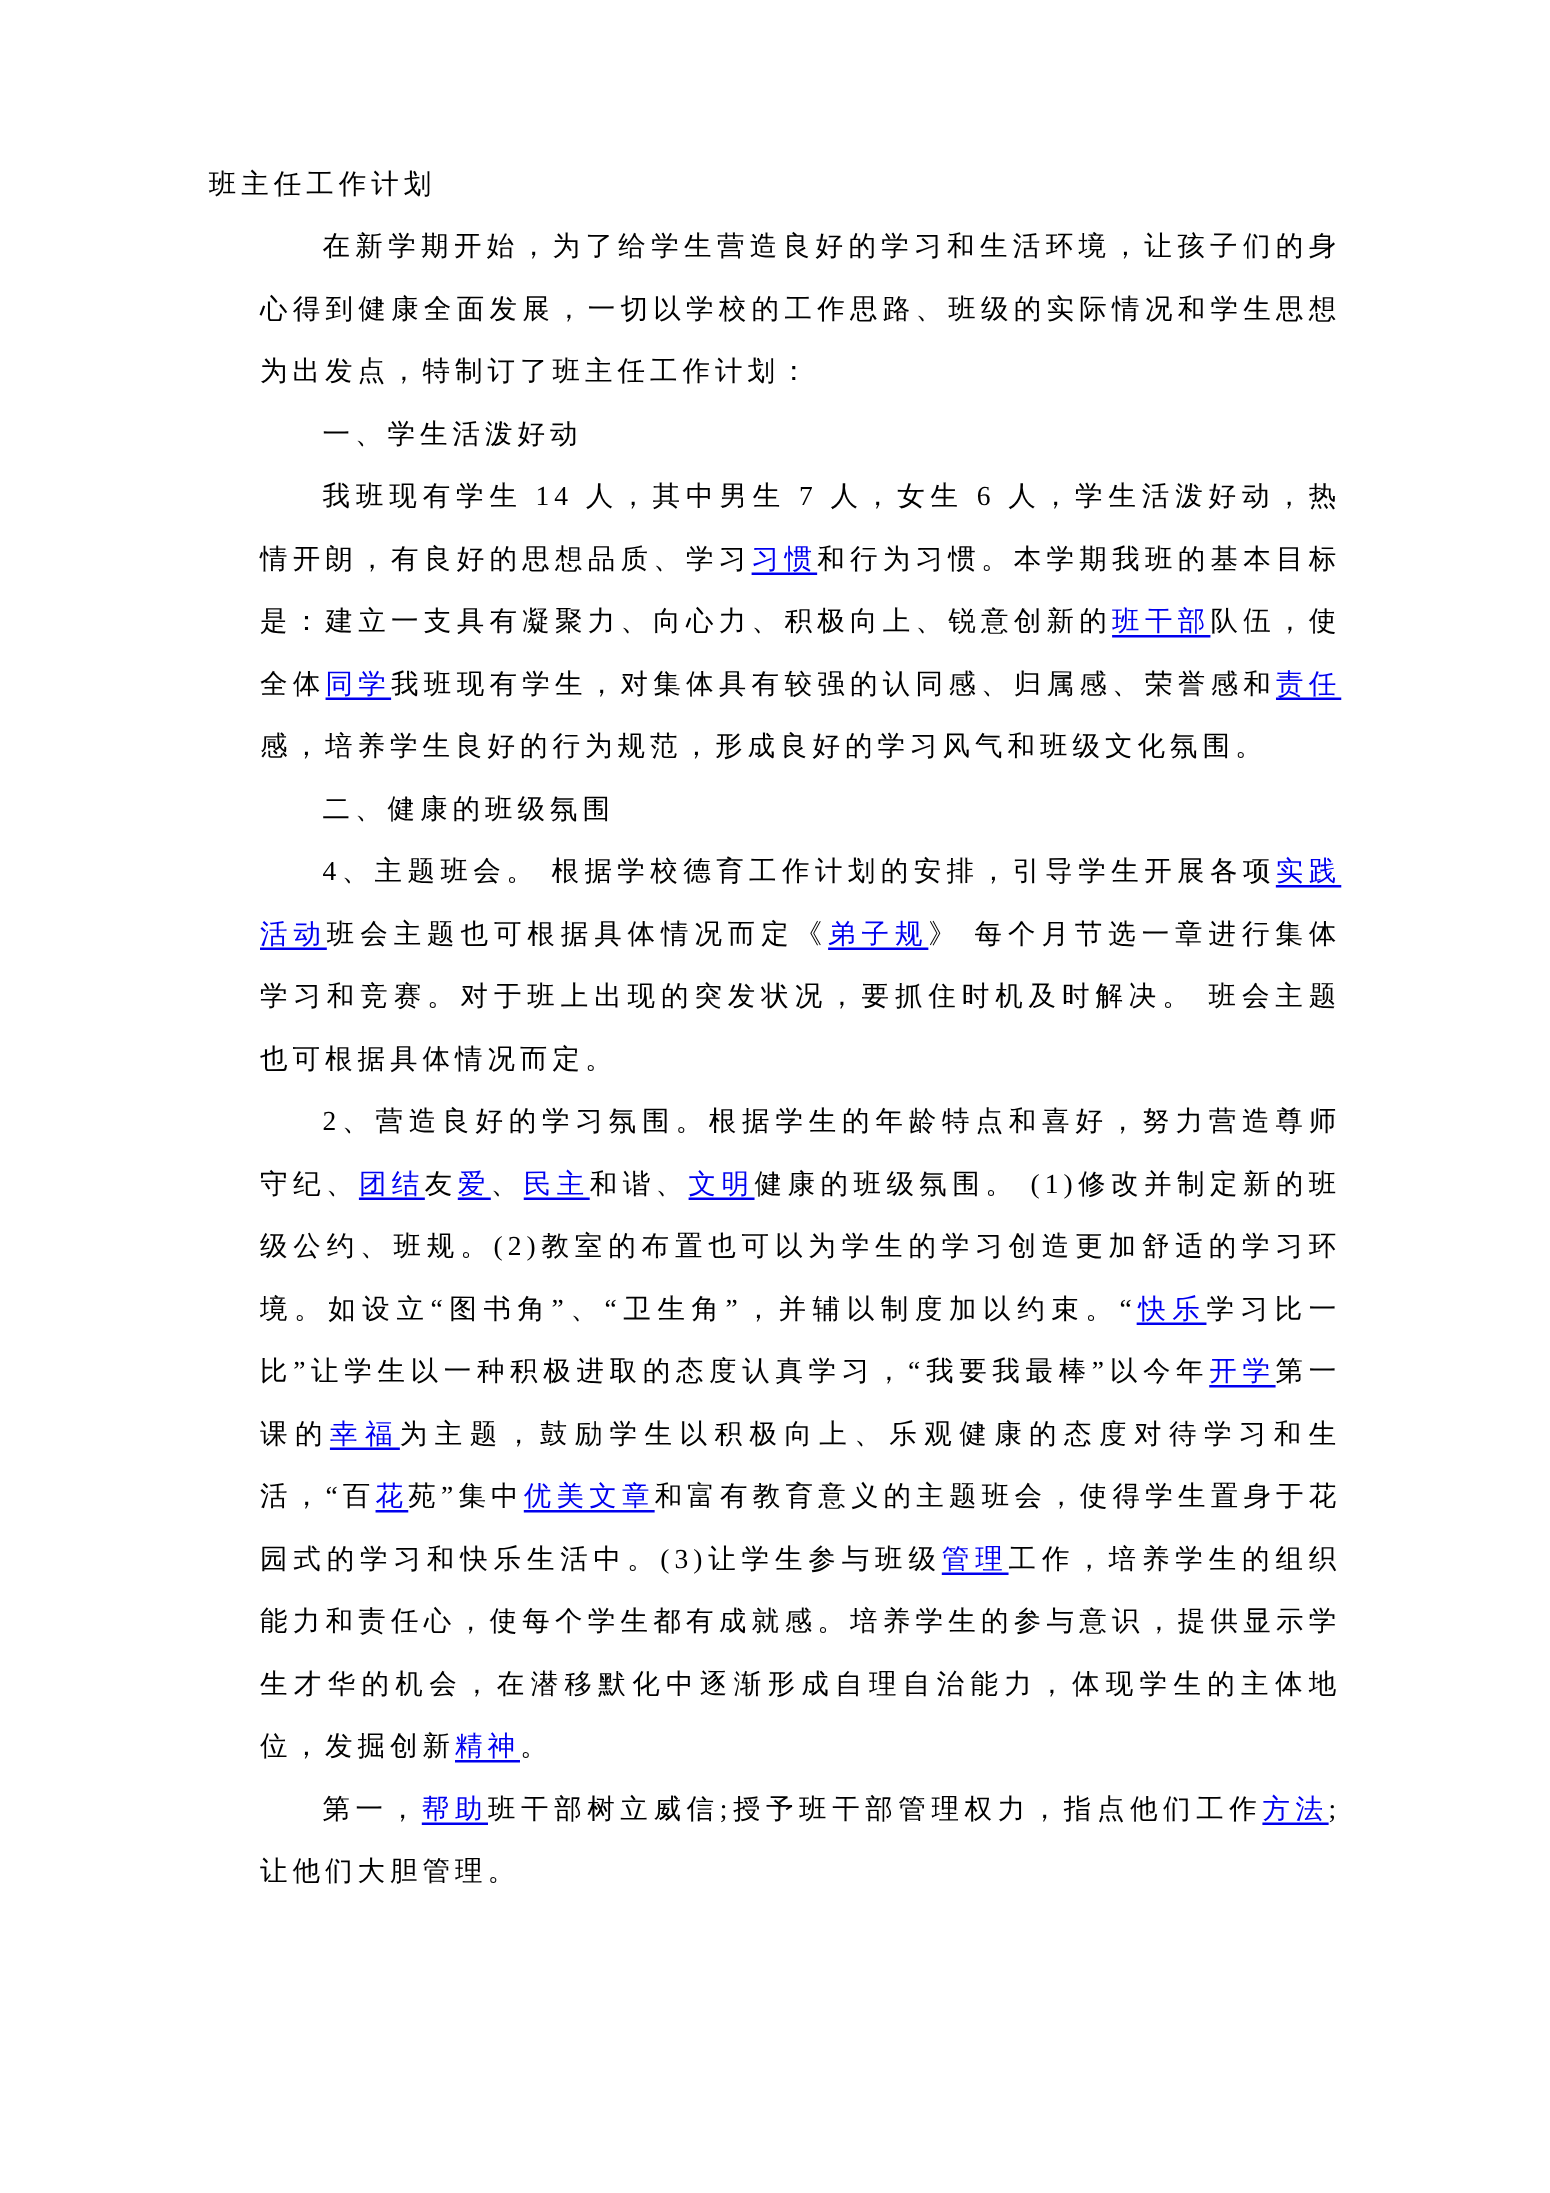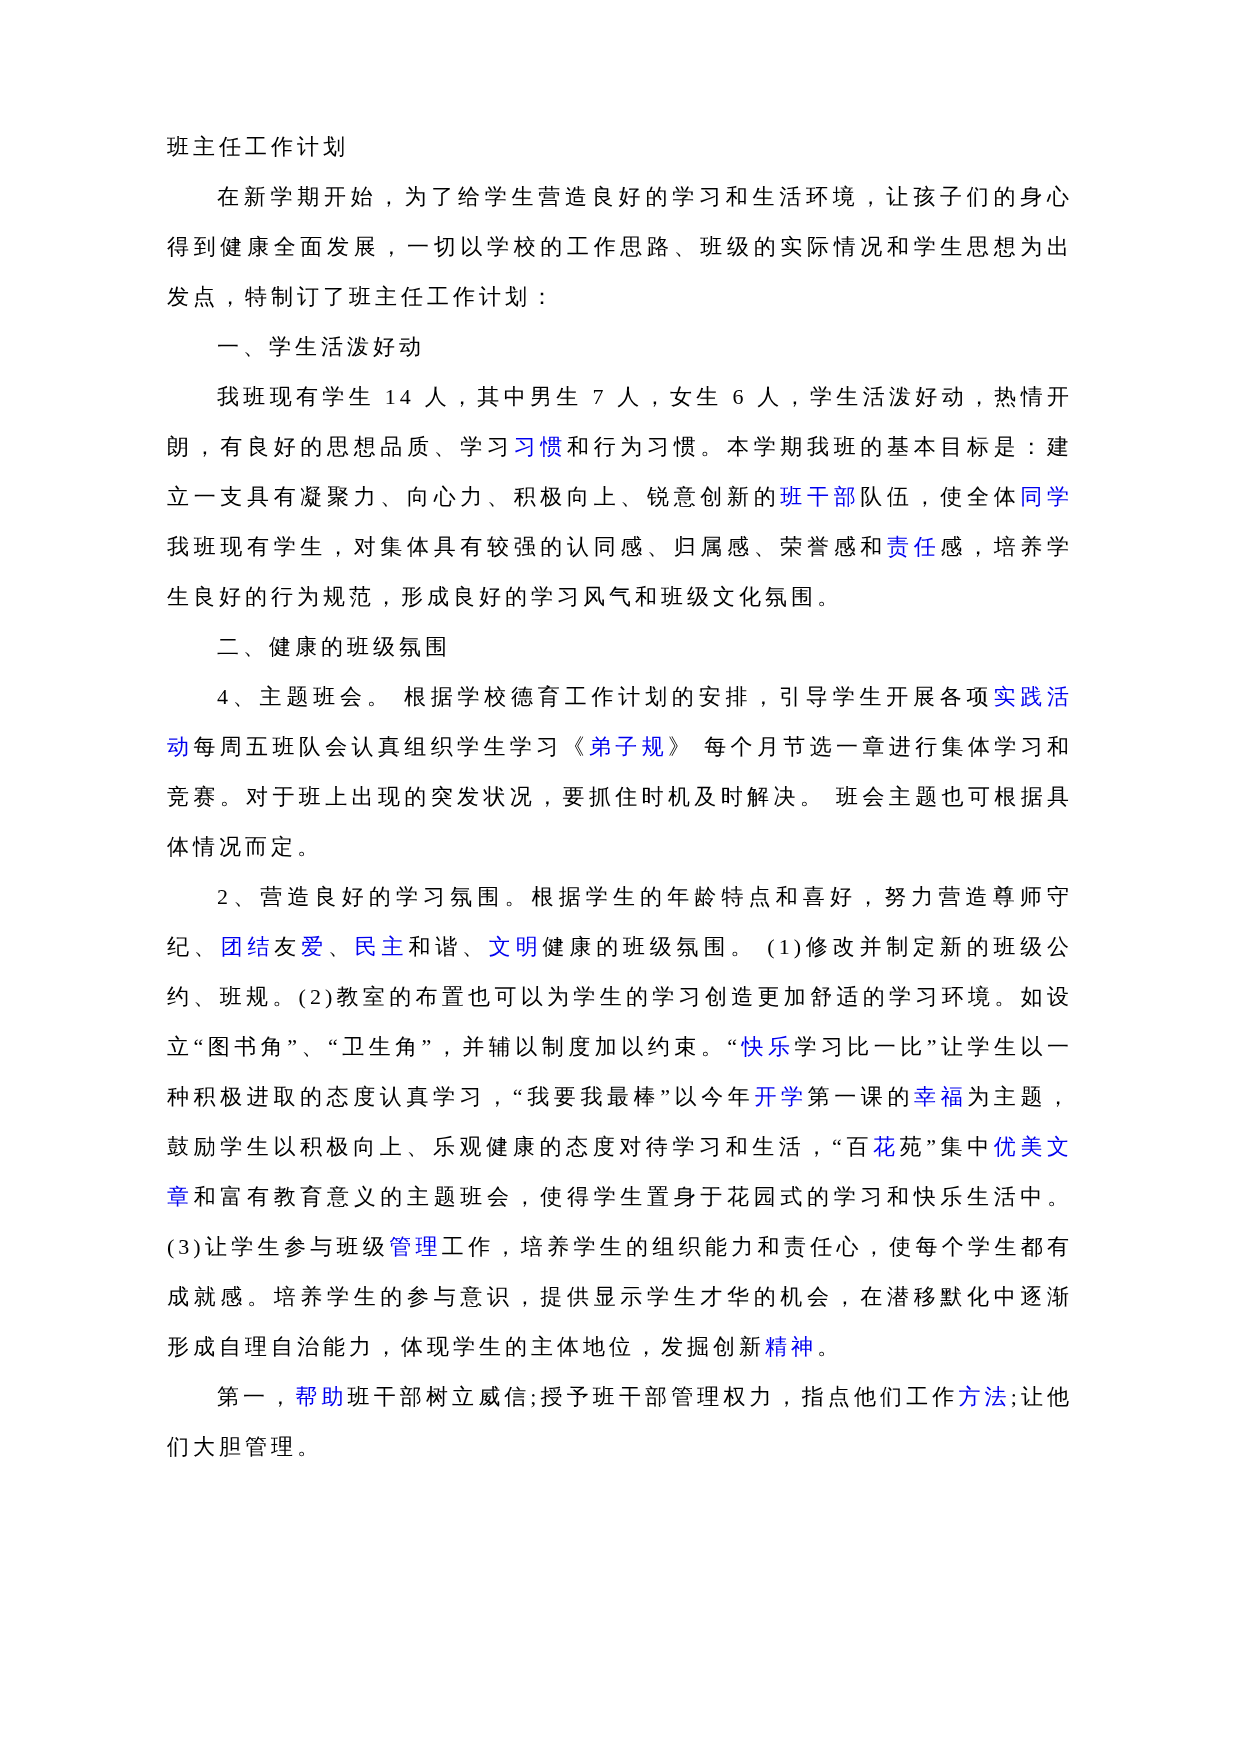--- a/index.html
+++ b/index.html
@@ -28,34 +28,36 @@
   .para {
     font-size: 22px;
     line-height: 50px;
     margin: 0;
     text-align: justify;
     letter-spacing: 4px;
     word-break: break-all;
   }
   .para.indent {
     text-indent: 50px;
+    margin-left: 41px;
   }
   .link {
     color: var(--link-color, #0000ee);
+    text-decoration: underline;
     text-underline-offset: 4px;
     cursor: pointer;
   }
 </style>
 </head>
 <body>
 
 <div class="page">
   <p class="doc-title">班主任工作计划</p>
   <div>
       <p class="para indent"><span>在新学期开始，为了给学生营造良好的学习和生活环境，让孩子们的身心得到健康全面发展，一切以学校的工作思路、班级的实际情况和学生思想为出发点，特制订了班主任工作计划：</span></p>
       <p class="para indent"><span>一、学生活泼好动</span></p>
       <p class="para indent"><span>我班现有学生 14 人，其中男生 7 人，女生 6 人，学生活泼好动，热情开朗，有良好的思想品质、学习</span><a class="link">习惯</a><span>和行为习惯。本学期我班的基本目标是：建立一支具有凝聚力、向心力、积极向上、锐意创新的</span><a class="link">班干部</a><span>队伍，使全体</span><a class="link">同学</a><span>我班现有学生，对集体具有较强的认同感、归属感、荣誉感和</span><a class="link">责任</a><span>感，培养学生良好的行为规范，形成良好的学习风气和班级文化氛围。</span></p>
       <p class="para indent"><span>二、健康的班级氛围</span></p>
-      <p class="para indent"><span>4、主题班会。 根据学校德育工作计划的安排，引导学生开展各项</span><a class="link">实践活动</a><span>每周五班队会认真组织学生学习《</span><a class="link">弟子规</a><span>》 每个月节选一章进行集体学习和竞赛。对于班上出现的突发状况，要抓住时机及时解决。 班会主题也可根据具体情况而定。</span></p>
+      <p class="para indent"><span>4、主题班会。 根据学校德育工作计划的安排，引导学生开展各项</span><a class="link">实践活动</a><span>班会主题也可根据具体情况而定《</span><a class="link">弟子规</a><span>》 每个月节选一章进行集体学习和竞赛。对于班上出现的突发状况，要抓住时机及时解决。 班会主题也可根据具体情况而定。</span></p>
       <p class="para indent"><span>2、营造良好的学习氛围。根据学生的年龄特点和喜好，努力营造尊师守纪、</span><a class="link">团结</a><span>友</span><a class="link">爱</a><span>、</span><a class="link">民主</a><span>和谐、</span><a class="link">文明</a><span>健康的班级氛围。 (1)修改并制定新的班级公约、班规。(2)教室的布置也可以为学生的学习创造更加舒适的学习环境。如设立“图书角”、“卫生角”，并辅以制度加以约束。“</span><a class="link">快乐</a><span>学习比一比”让学生以一种积极进取的态度认真学习，“我要我最棒”以今年</span><a class="link">开学</a><span>第一课的</span><a class="link">幸福</a><span>为主题，鼓励学生以积极向上、乐观健康的态度对待学习和生活，“百</span><a class="link">花</a><span>苑”集中</span><a class="link">优美文章</a><span>和富有教育意义的主题班会，使得学生置身于花园式的学习和快乐生活中。(3)让学生参与班级</span><a class="link">管理</a><span>工作，培养学生的组织能力和责任心，使每个学生都有成就感。培养学生的参与意识，提供显示学生才华的机会，在潜移默化中逐渐形成自理自治能力，体现学生的主体地位，发掘创新</span><a class="link">精神</a><span>。</span></p>
       <p class="para indent"><span>第一，</span><a class="link">帮助</a><span>班干部树立威信;授予班干部管理权力，指点他们工作</span><a class="link">方法</a><span>;让他们大胆管理。</span></p>
     </div>
 </div>
 
 </body></html>

